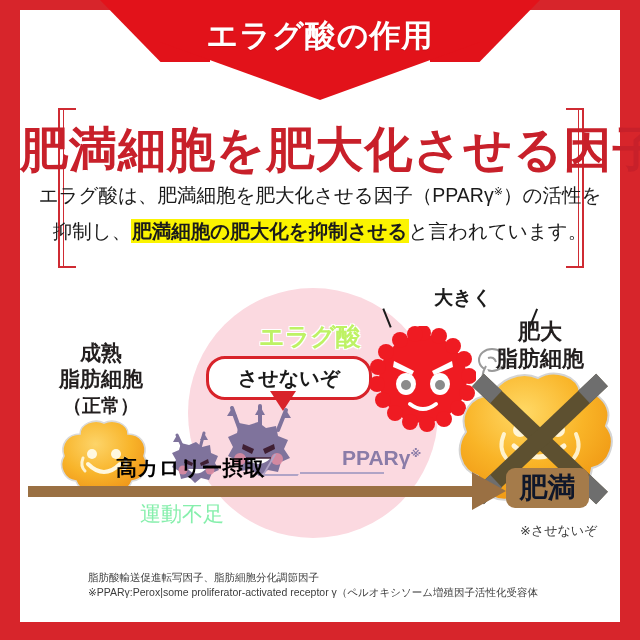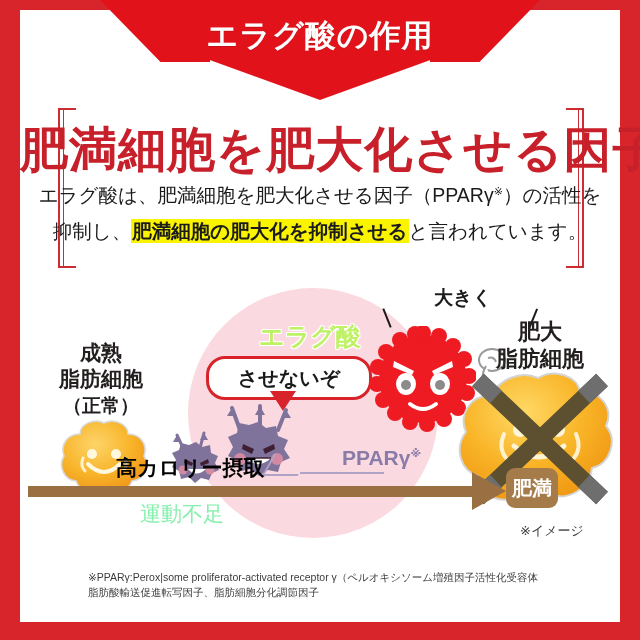--- a/index.html
+++ b/index.html
@@ -119,24 +119,24 @@
   .band{position:absolute;left:8px;top:208px;width:448px;height:11px;background:#9a7043;}
   .band-head{
     position:absolute;left:452px;top:194px;width:0;height:0;
     border-top:19px solid transparent;border-bottom:19px solid transparent;
     border-left:34px solid #9a7043;
   }
   .kcal{position:absolute;left:96px;top:176px;font-size:21px;font-weight:bold;color:#000000;white-space:nowrap;}
   .undou{position:absolute;left:120px;top:222px;font-size:21px;font-weight:normal;color:#86efac;white-space:nowrap;}
 
   .himan{
-    position:absolute;left:486px;top:190px;width:52px;height:40px;
-    background:#a57b4a;border-radius:9px;color:#ffffff;
+    position:absolute;left:486px;top:190px;width:83px;height:40px;
+    background:#a57b4a;border-radius:9px;color:#0f172a;
     display:flex;align-items:center;justify-content:center;
-    font-size:20px;font-weight:bold;
+    font-size:28px;font-weight:bold;
   }
   .image-note{position:absolute;left:500px;top:244px;font-size:13px;color:#3a3a3a;white-space:nowrap;}
 
   
   .cell-normal{position:absolute;left:38px;top:140px;width:92px;height:80px;}
   .cell-big{position:absolute;left:438px;top:92px;width:160px;height:140px;}
   .ella-char{position:absolute;left:350px;top:48px;width:106px;height:106px;}
   .ella-arm{position:absolute;left:448px;top:68px;width:46px;height:48px;}
   .ppar-big{position:absolute;left:196px;top:126px;width:84px;height:84px;}
   .ppar-small{position:absolute;left:148px;top:152px;width:56px;height:56px;}
@@ -325,20 +325,20 @@
         <line x1="142" y1="16" x2="124" y2="33" stroke="#6e6e6e" stroke-width="17"></line>
         <line x1="18" y1="134" x2="36" y2="117" stroke="#6e6e6e" stroke-width="17"></line>
       </g>
     </svg>
 
     <div class="band"></div>
     <div class="band-head"></div>
     <div class="kcal">高カロリー摂取</div>
     <div class="undou">運動不足</div>
     <div class="himan">肥満</div>
-    <div class="image-note">※イメージ</div>
+    <div class="image-note">※させないぞ</div>
   </div>
 
   <div class="footnotes">
+    <div>脂肪酸輸送促進転写因子、脂肪細胞分化調節因子</div>
     <div>※PPARγ:Perox|some proliferator-activated receptor γ（ペルオキシソーム増殖因子活性化受容体</div>
-    <div>脂肪酸輸送促進転写因子、脂肪細胞分化調節因子</div>
   </div>
 </div>
 
 </body></html>

